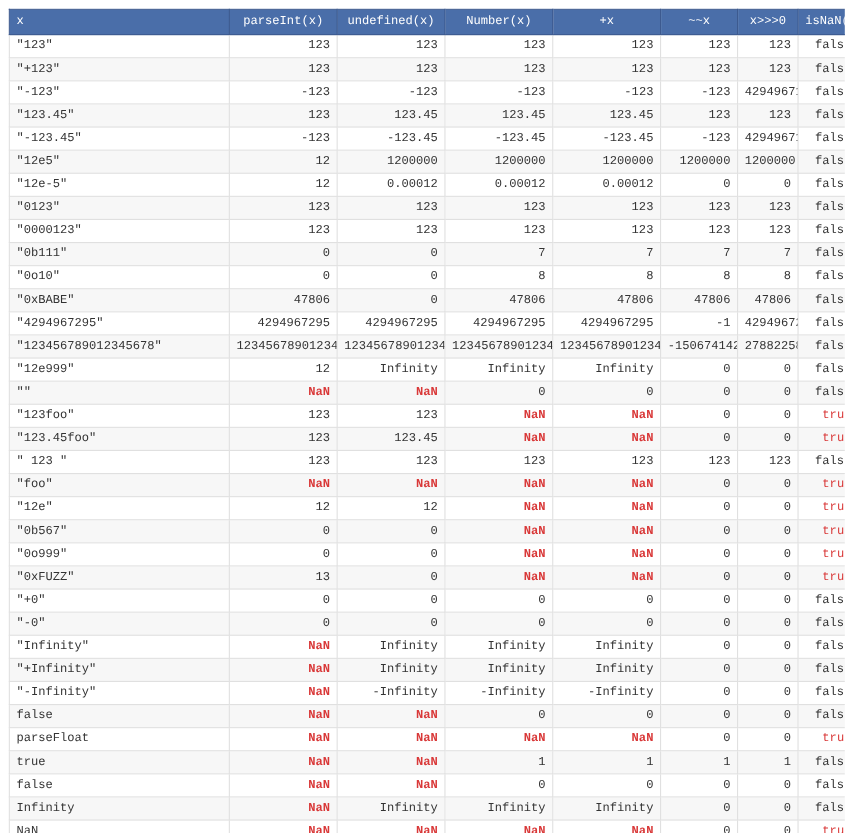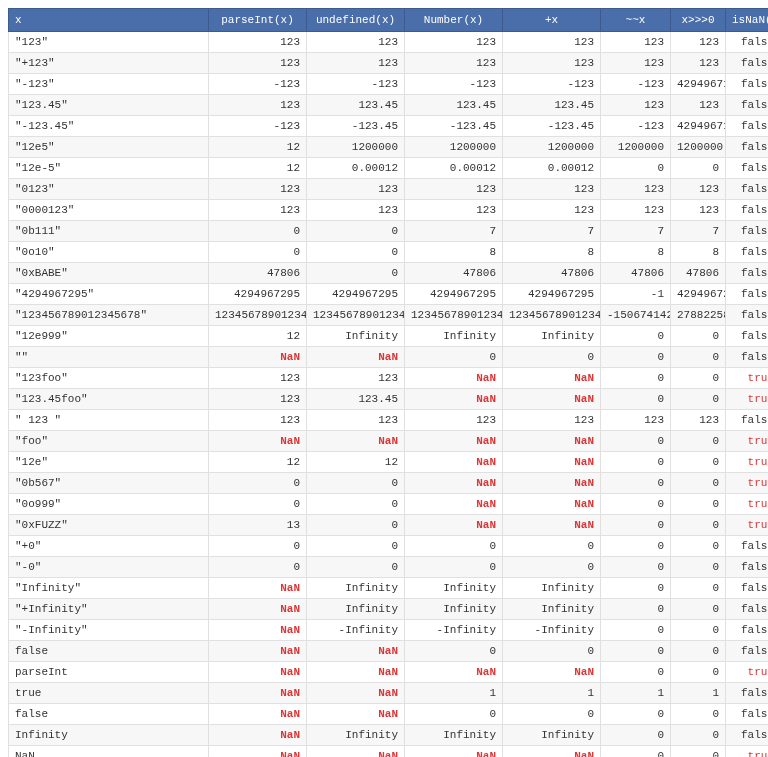--- a/index.html
+++ b/index.html
@@ -367,21 +367,21 @@
         <td>false</td>
         <td class="nan">NaN</td>
         <td class="nan">NaN</td>
         <td>0</td>
         <td>0</td>
         <td>0</td>
         <td>0</td>
         <td>false</td>
       </tr>
       <tr>
-        <td>parseInt</td>
+        <td>parseFloat</td>
         <td class="nan">NaN</td>
         <td class="nan">NaN</td>
         <td class="nan">NaN</td>
         <td class="nan">NaN</td>
         <td>0</td>
         <td>0</td>
         <td class="tru">true</td>
       </tr>
       <tr>
         <td>true</td>

